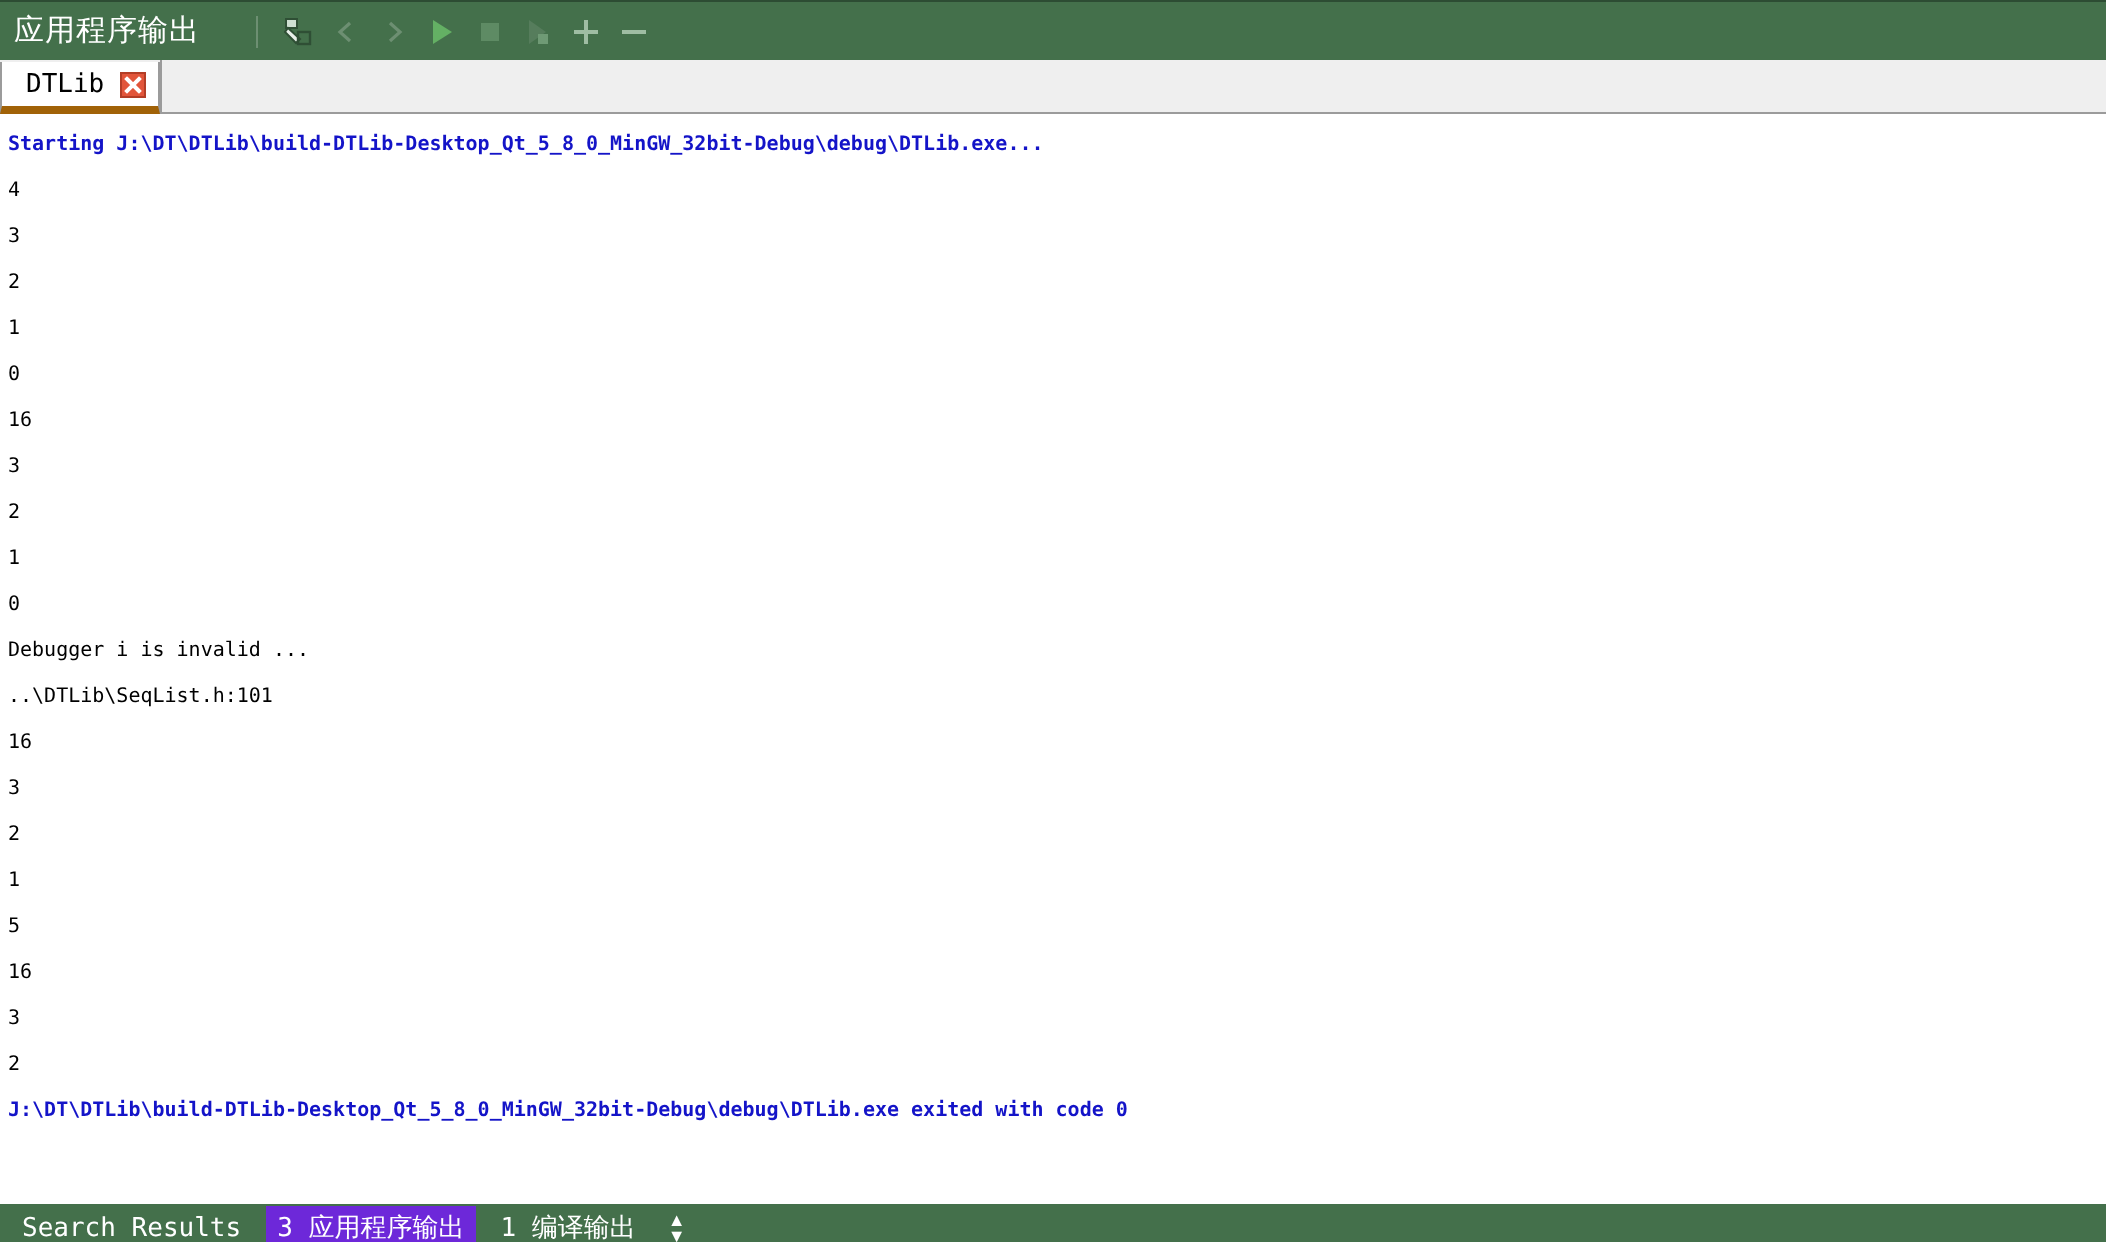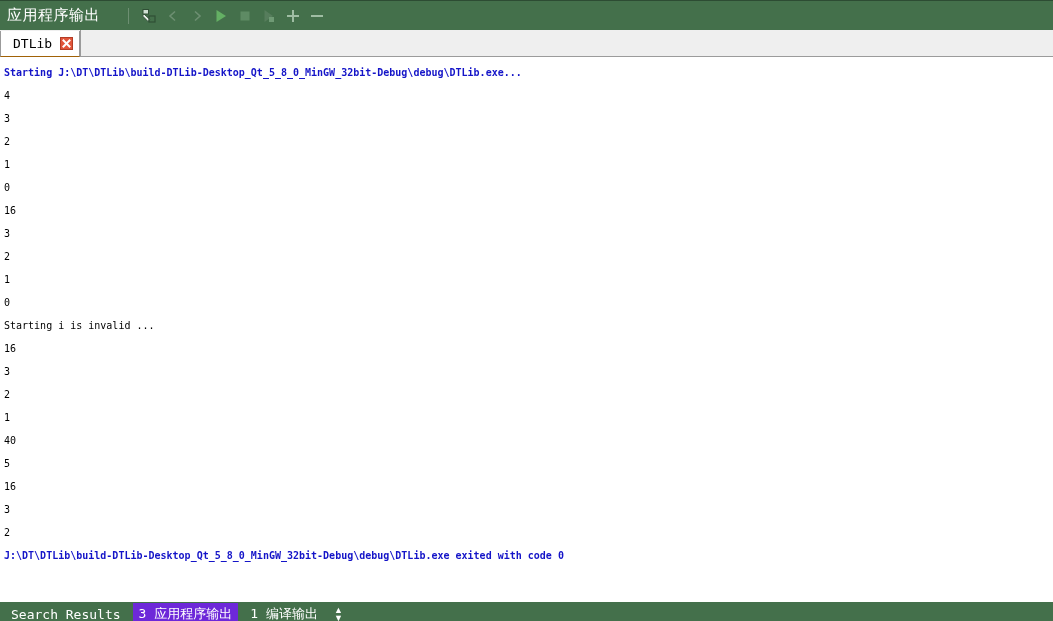--- a/index.html
+++ b/index.html
@@ -63,21 +63,21 @@
     border-bottom: 1px solid #9b9b9b;
     box-sizing: border-box;
     display: flex;
     align-items: flex-end;
     position: relative;
   }
   .tab {
     height: 26px;
     background: #ffffff;
     border: 1px solid #9b9b9b;
-    border-bottom: 1px solid #a16207;
+    border-bottom: 4px solid #a16207;
     border-top: none;
     box-sizing: border-box;
     display: flex;
     align-items: center;
     padding: 0 6px 0 12px;
     margin-left: 0px;
     position: relative;
     top: 1px;
     z-index: 2;
   }
@@ -245,26 +245,26 @@
       <div class="line">4</div>
       <div class="line">3</div>
       <div class="line">2</div>
       <div class="line">1</div>
       <div class="line">0</div>
       <div class="line">16</div>
       <div class="line">3</div>
       <div class="line">2</div>
       <div class="line">1</div>
       <div class="line">0</div>
-      <div class="line">Starting i is invalid ...</div>
+      <div class="line">Debugger i is invalid ...</div>
+      <div class="line">..\DTLib\SeqList.h:101</div>
       <div class="line">16</div>
       <div class="line">3</div>
       <div class="line">2</div>
       <div class="line">1</div>
-      <div class="line">40</div>
       <div class="line">5</div>
       <div class="line">16</div>
       <div class="line">3</div>
       <div class="line">2</div>
       <div class="line msg">J:\DT\DTLib\build-DTLib-Desktop_Qt_5_8_0_MinGW_32bit-Debug\debug\DTLib.exe exited with code 0</div>
     </div>
 </div>
 
 <div class="statusbar">
   <div id="status-items" style="display:flex;align-items:center;text-align:right;">

